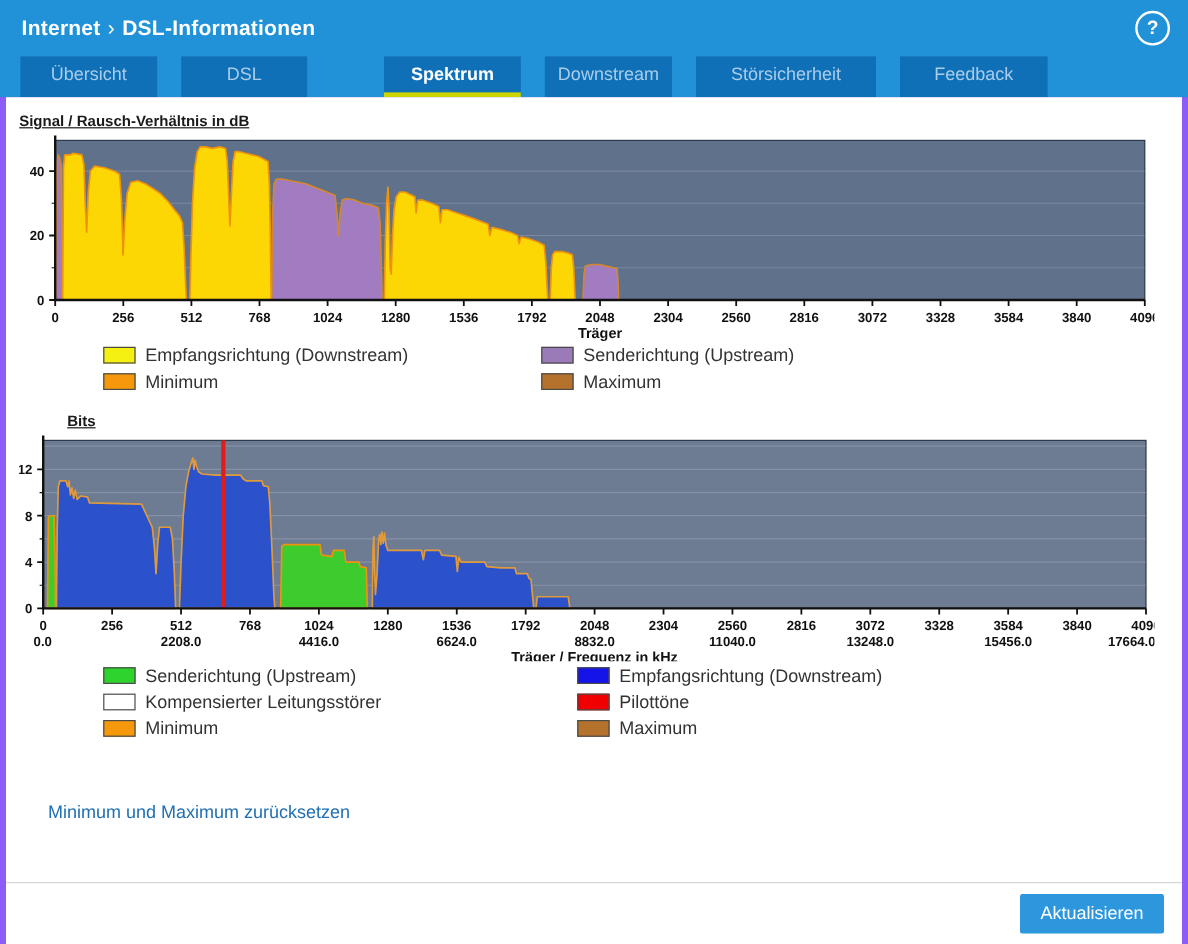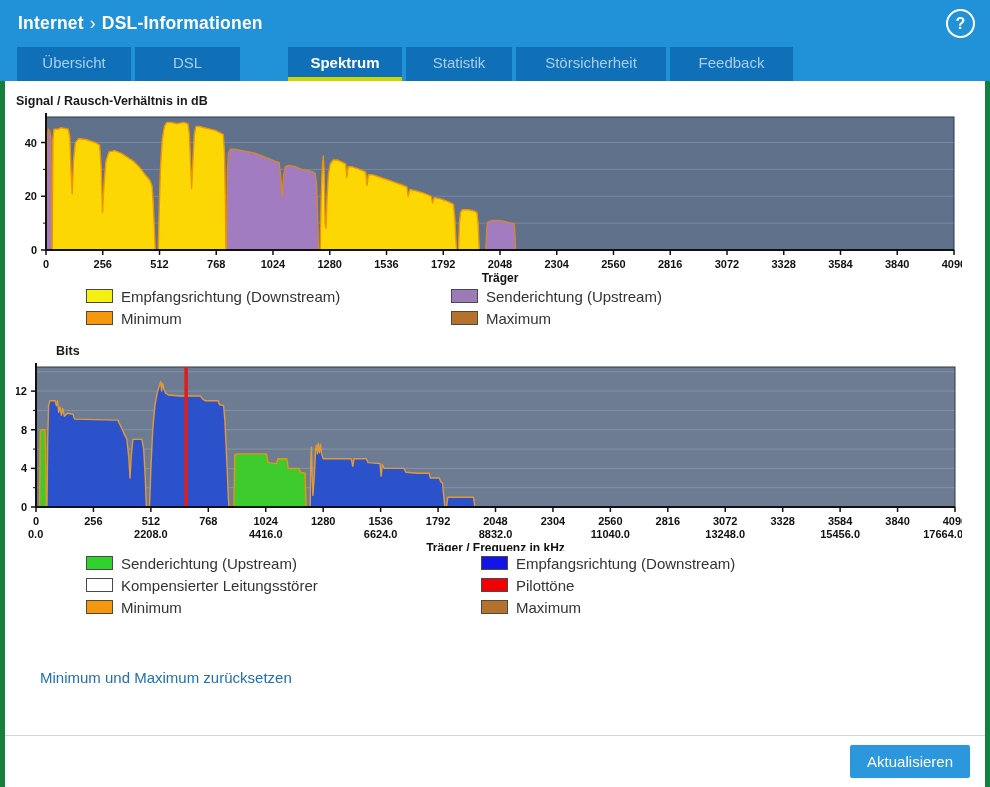--- a/index.html
+++ b/index.html
@@ -1,34 +1,34 @@
 <!DOCTYPE html>
 <html><head>
 <meta charset="utf-8">
 <style>
   html,body{margin:0;padding:0;}
   body{font-family:"Liberation Sans",sans-serif;background:#e7e7e7;}
-  .screen{position:relative;width:990px;height:787px;background:#15803d;overflow:hidden;}
+  .screen{position:relative;width:990px;height:787px;background:#8b5cf6;overflow:hidden;}
 
   
   .header{position:absolute;top:0;left:0;right:0;height:81px;background:#2191d8;}
   .breadcrumb{position:absolute;top:13px;left:18px;color:#ffffff;font-size:17.5px;font-weight:600;letter-spacing:.2px;}
   .breadcrumb .sep{font-weight:400;margin:0 6px;position:relative;top:0px;}
   .help-btn{position:absolute;top:9px;right:15px;width:25px;height:25px;border:2.5px solid #fff;border-radius:50%;color:#fff;font-size:16px;font-weight:bold;line-height:25px;text-align:center;cursor:pointer;}
 
   
-  .tabbar{position:absolute;left:17px;bottom:0;display:flex;gap:4px;}
+  .tabbar{position:absolute;left:17px;bottom:0;display:flex;gap:20px;}
   .tab{height:34px;background:#0f70b8;color:#a9cdea;font-size:15px;display:flex;align-items:center;justify-content:center;border-bottom:4px solid transparent;box-sizing:border-box;cursor:pointer;}
   .tab:nth-child(1){width:114px}.tab:nth-child(2){width:105px}.tab:nth-child(3){width:114px}
   .tab:nth-child(4){width:106px}.tab:nth-child(5){width:150px}.tab:nth-child(6){width:123px}
   .tab.active{color:#ffffff;font-weight:bold;border-bottom-color:#ccd500;margin-left:44px;}
 
   
   .content{position:absolute;top:81px;left:5px;right:5px;bottom:0;background:#ffffff;}
-  .chart-title{position:absolute;left:11px;font-size:12.5px;font-weight:700;color:#1a1a1a;}
+  .chart-title{position:absolute;left:11px;font-size:12.5px;font-weight:700;color:#1a1a1a;text-decoration:underline;}
   #chart1-title{top:13px;}
   #chart2-title{top:263px;margin-left:40px;}
   svg.chart{position:absolute;left:11px;}
   #chart1{top:29px;}
   #chart2{top:278px;}
   .tick{font:700 11px "Liberation Sans",sans-serif;fill:#111;}
   .axis-label{font:600 12px "Liberation Sans",sans-serif;fill:#111;}
 
   .legend{position:absolute;left:35px;display:grid;grid-auto-rows:22px;row-gap:0px;}
   #legend1{top:204px;grid-template-columns:365px auto;}
@@ -52,21 +52,21 @@
 
   <div class="header">
     <div class="breadcrumb">
       <span>Internet</span><span class="sep">›</span><span>DSL-Informationen</span>
     </div>
     <div class="help-btn">?</div>
     <div class="tabbar">
       <div class="tab">Übersicht</div>
       <div class="tab">DSL</div>
       <div class="tab active">Spektrum</div>
-      <div class="tab">Statistik</div>
+      <div class="tab">Downstream</div>
       <div class="tab">Störsicherheit</div>
       <div class="tab">Feedback</div>
     </div>
   </div>
 
   <div class="content">
 
     <div class="chart-title" id="chart1-title">Signal / Rausch-Verhältnis in dB</div>
     <svg class="chart" id="chart1" width="946" height="176">
         <rect x="30" y="7" width="908" height="133" fill="#5f718b" stroke="#2b3948" stroke-width="1"></rect>

